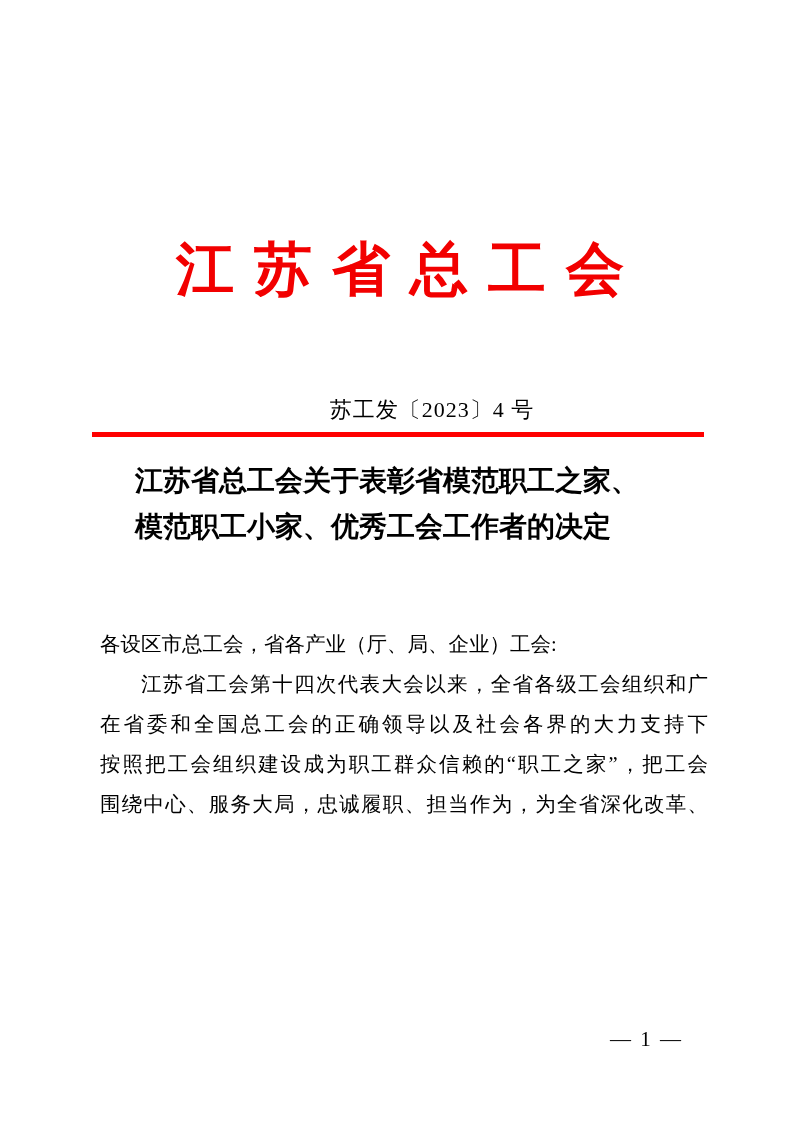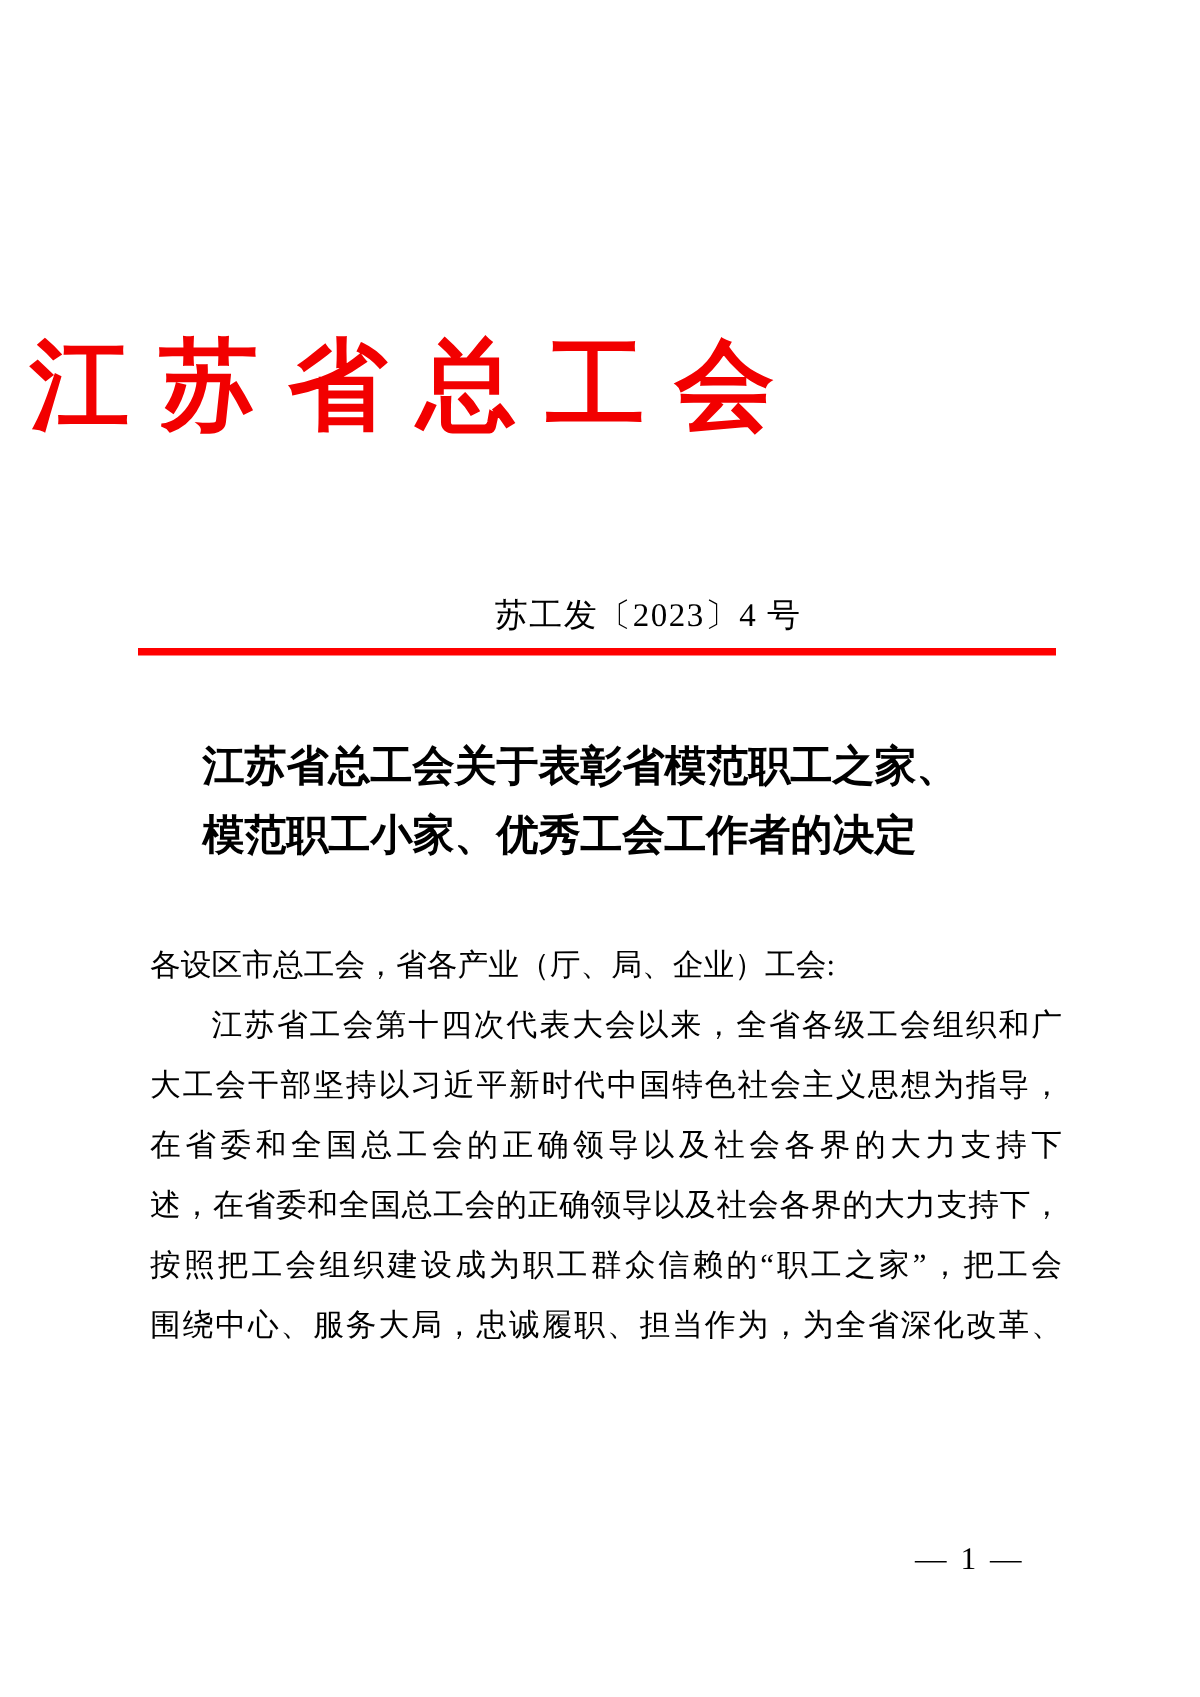--- a/index.html
+++ b/index.html
@@ -11,25 +11,25 @@
     position: relative;
     width: 800px;
     height: 1131px;
     background: #ffffff;
     color: #000000;
     font-family: "Liberation Serif", serif;
     overflow: hidden;
   }
   .org-name {
     position: absolute;
-    top: 222px;
+    top: 238px;
     left: 0;
     width: 100%;
-    text-align: left;
-    font-size: 66px;
+    text-align: center;
+    font-size: 58px;
     line-height: 1.1;
     font-weight: bold;
     letter-spacing: 20px;
     text-indent: 20px;
     color: var(--header-red, #f20000);
     white-space: nowrap;
   }
   .doc-number {
     position: absolute;
     top: 396px;
@@ -44,21 +44,21 @@
   .red-rule {
     position: absolute;
     top: 432px;
     left: 92px;
     width: 612px;
     height: 5px;
     background: var(--rule-red, #ff0000);
   }
   .doc-title {
     position: absolute;
-    top: 489px;
+    top: 458px;
     left: 135px;
     width: 530px;
     font-size: 28px;
     font-weight: bold;
     line-height: 46px;
     white-space: nowrap;
   }
   .body-block {
     position: absolute;
     top: 624px;
@@ -102,22 +102,20 @@
   <div class="red-rule"></div>
 
   <div class="doc-title">
     <div>江苏省总工会关于表彰省模范职工之家、</div>
     <div>模范职工小家、优秀工会工作者的决定</div>
   </div>
 
   <div class="body-block">
     <div class="body-line salutation">各设区市总工会，省各产业（厅、局、企业）工会:</div>
     <div class="body-line para-first">江苏省工会第十四次代表大会以来，全省各级工会组织和广</div>
-    <div class="body-line">大工会干部坚持以习近平新时代中国特色社会主义思想为指导，</div>
     <div class="body-line">在省委和全国总工会的正确领导以及社会各界的大力支持下</div>
-    <div class="body-line">述，在省委和全国总工会的正确领导以及社会各界的大力支持下，</div>
     <div class="body-line">按照把工会组织建设成为职工群众信赖的“职工之家”，把工会</div>
     <div class="body-line">围绕中心、服务大局，忠诚履职、担当作为，为全省深化改革、</div>
   </div>
 
   <div class="page-num">— 1 —</div>
 
 </div>
 
 </body></html>

